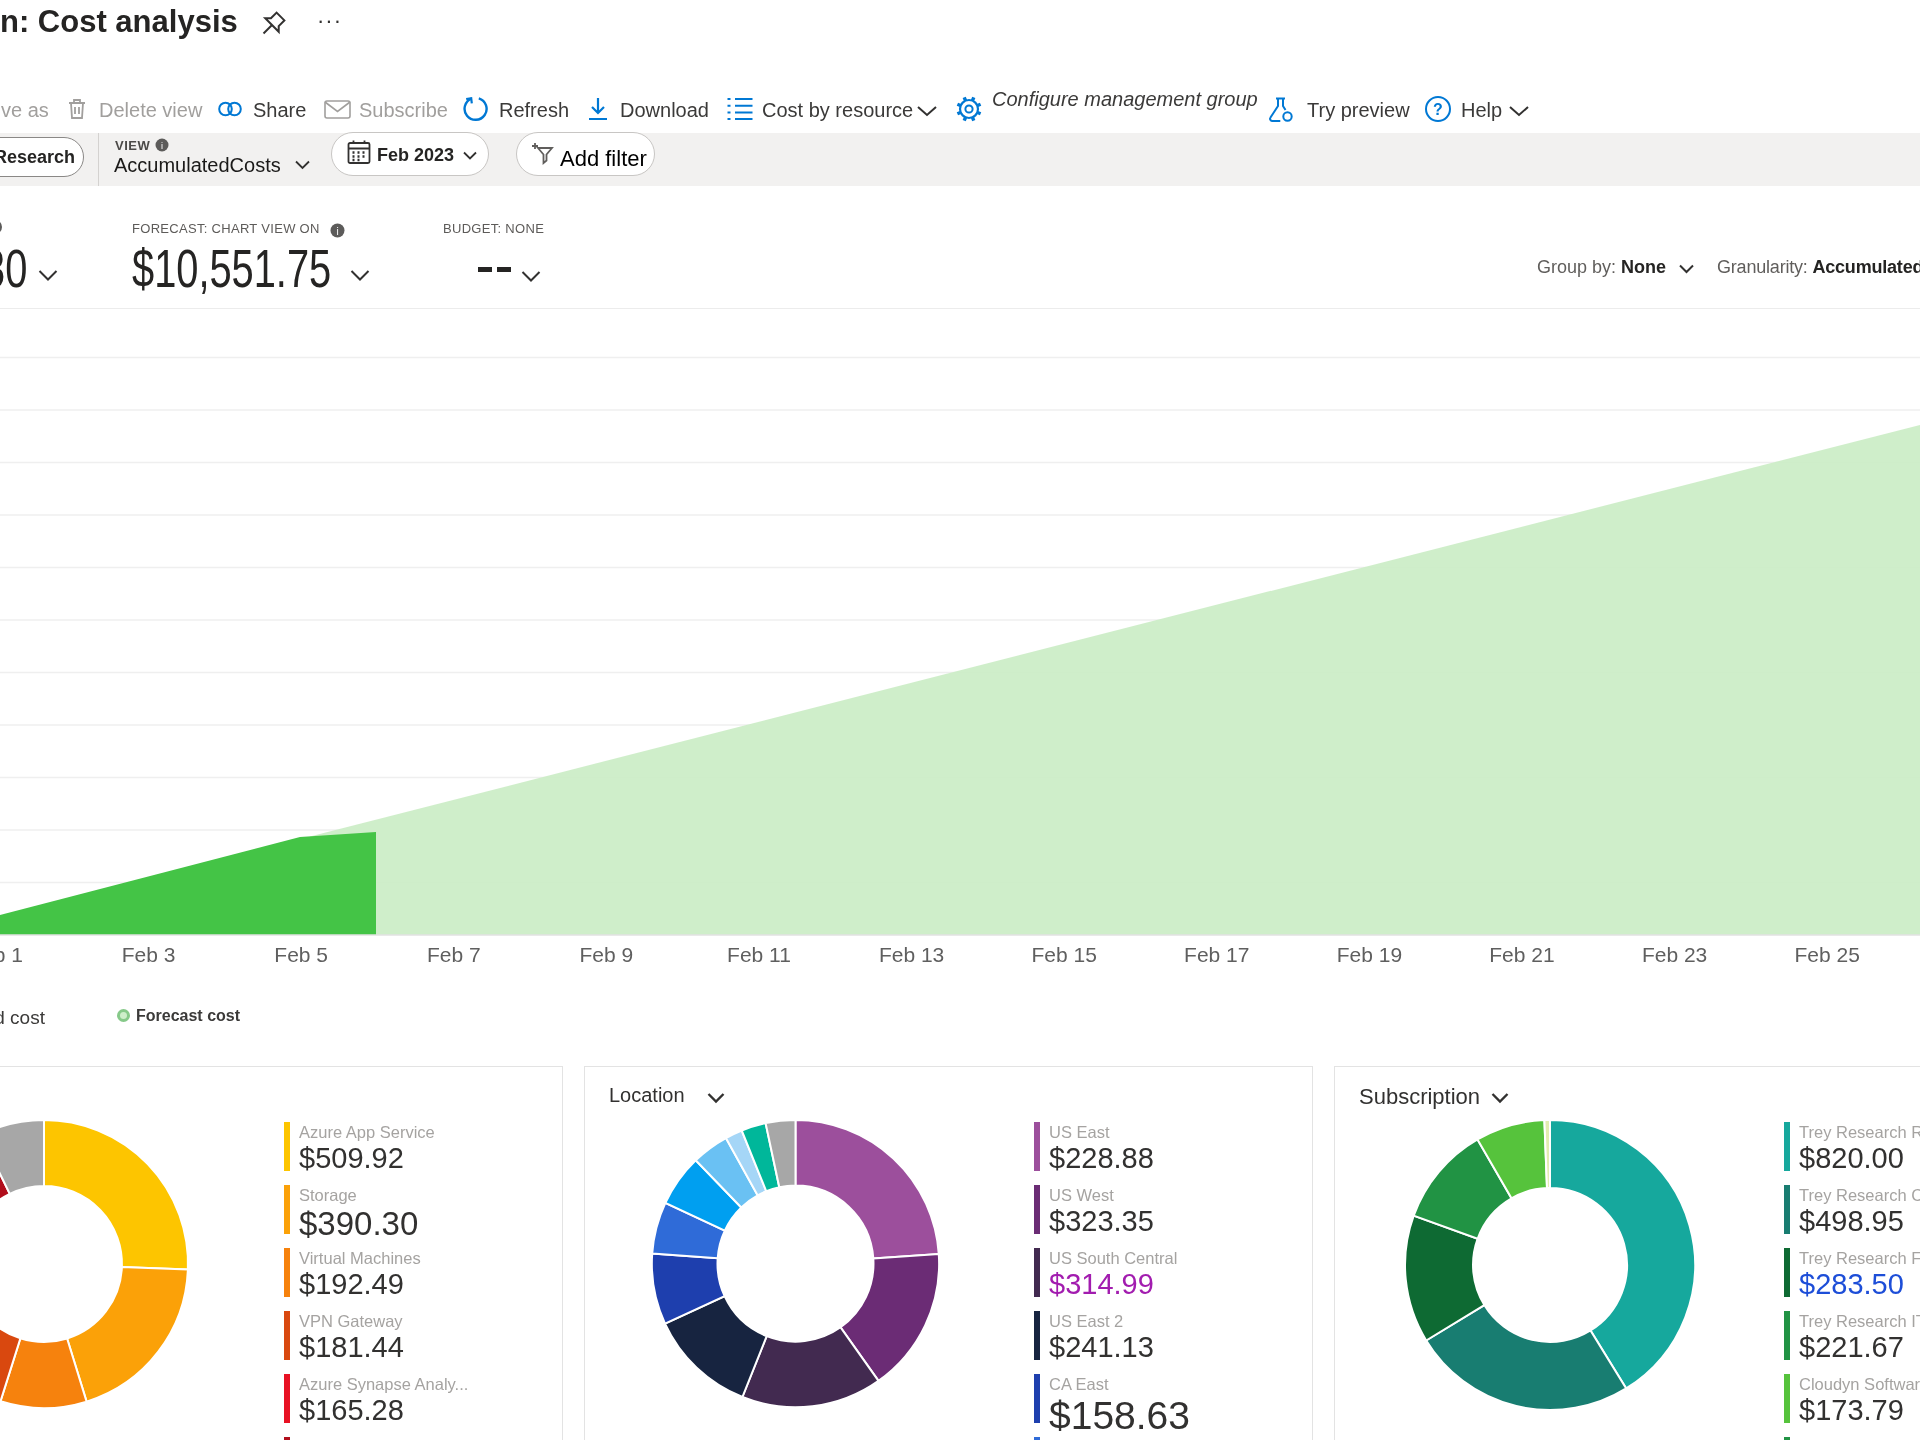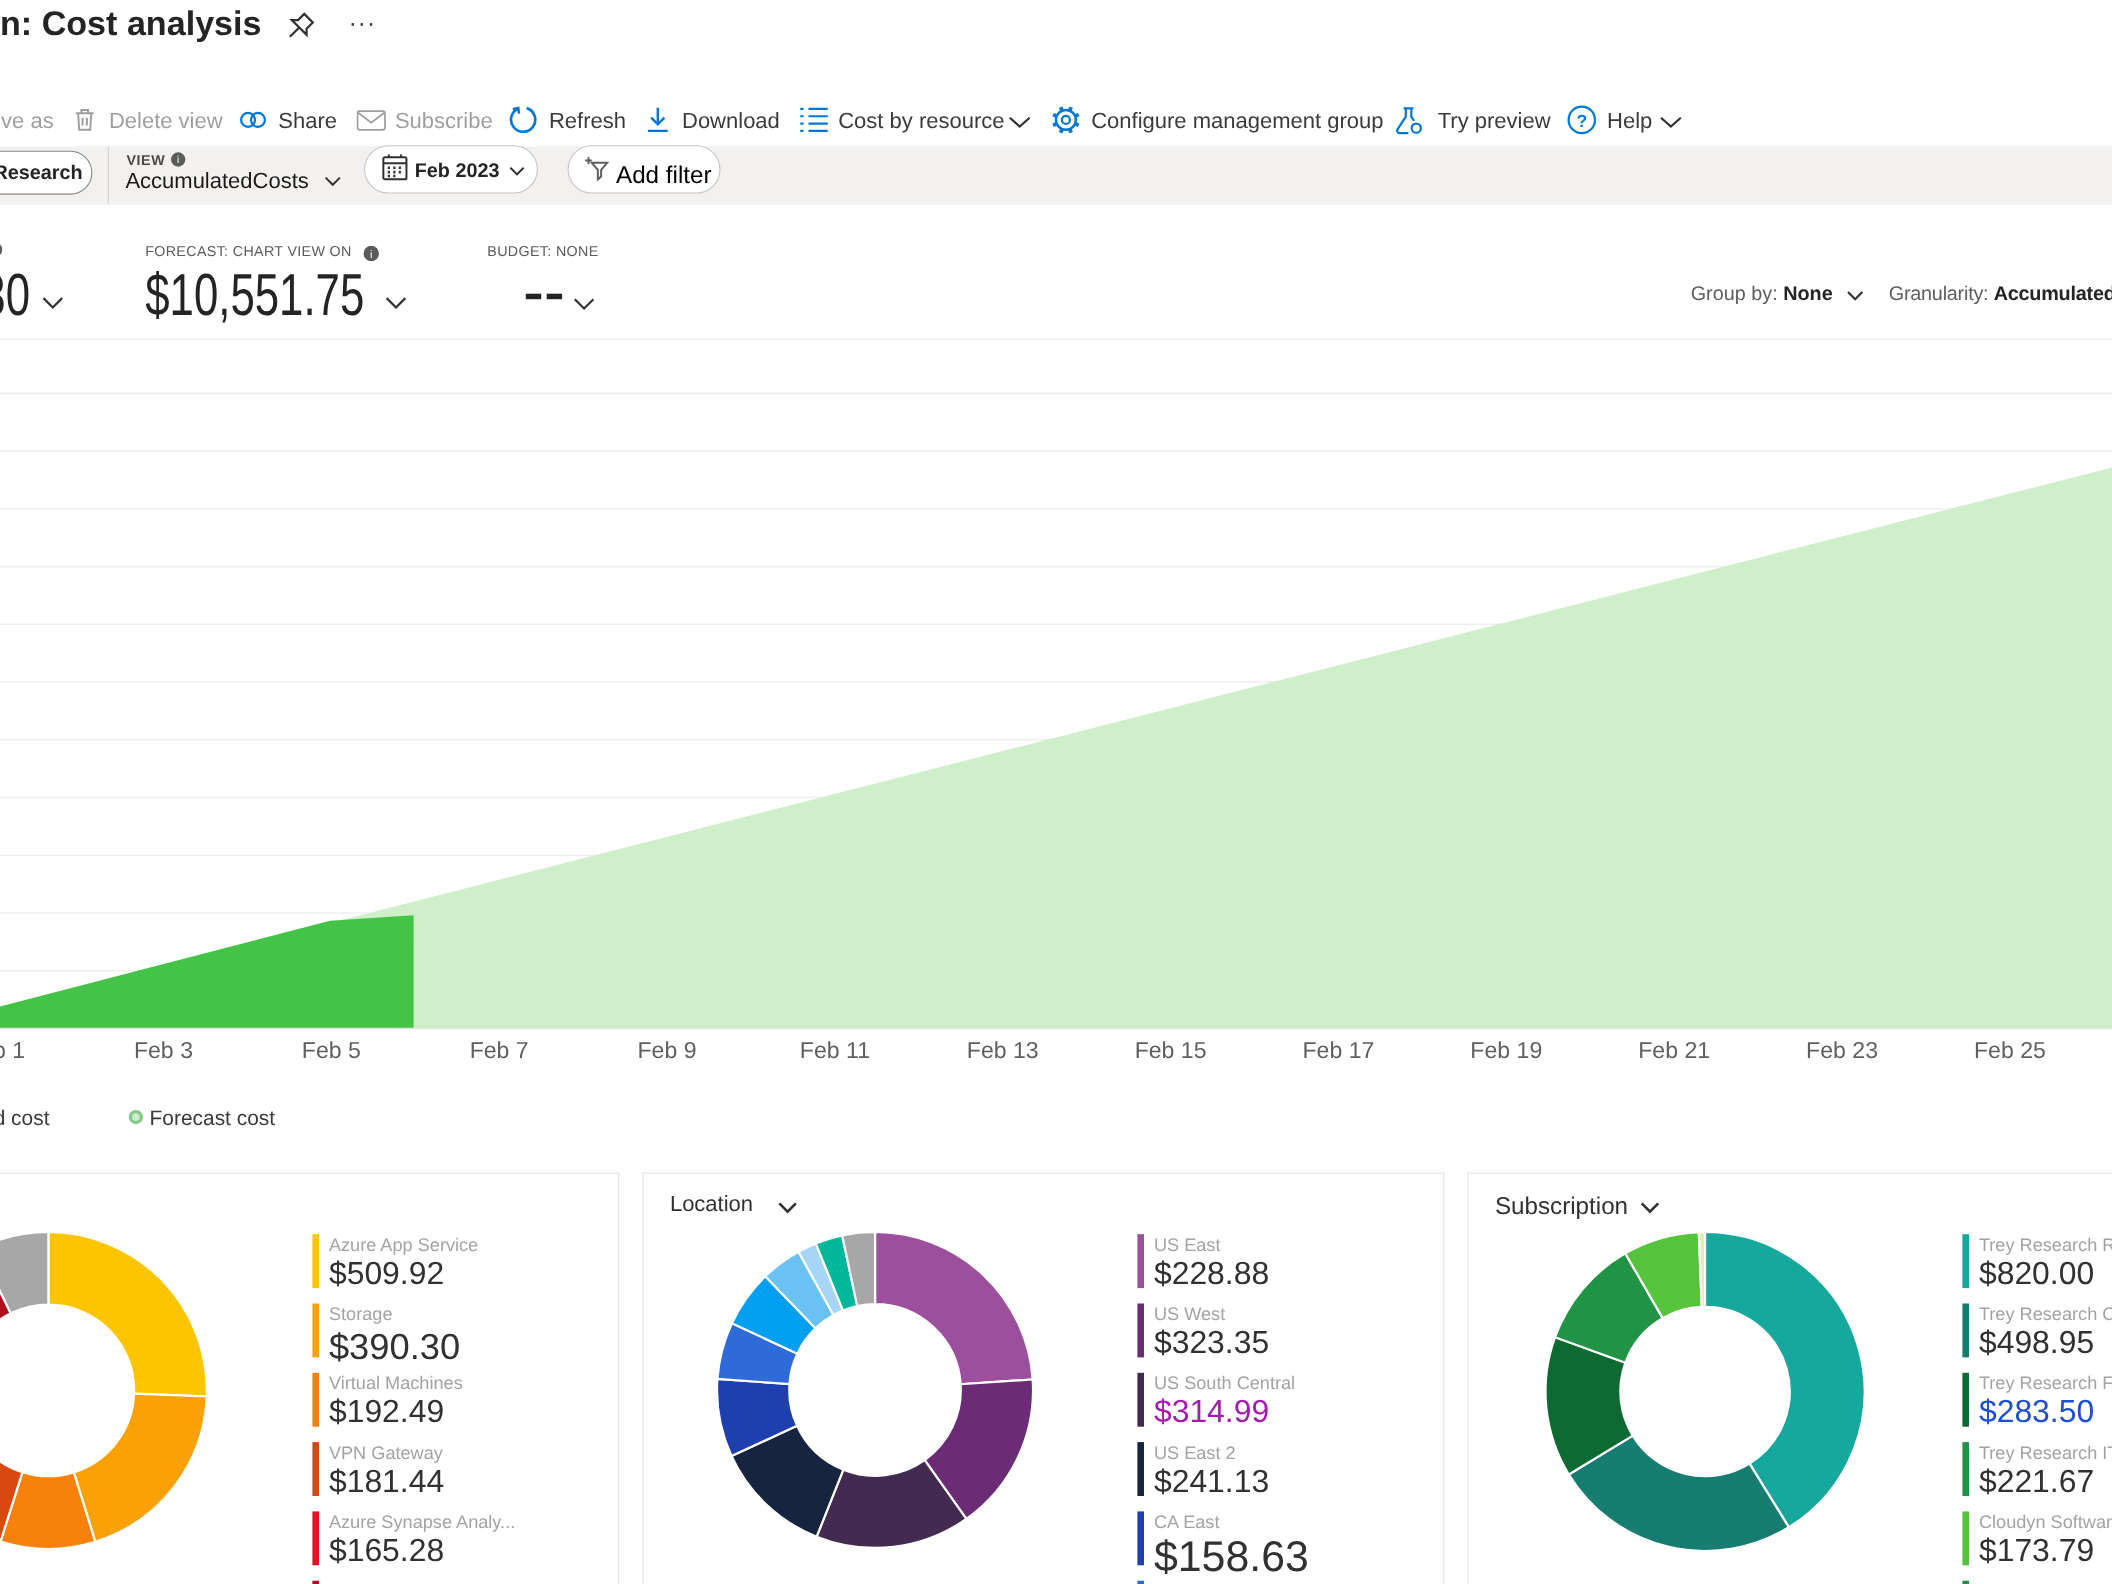--- a/index.html
+++ b/index.html
@@ -52,21 +52,21 @@
   </svg>
   <div class="abs tbtxt" style="left:762px;top:99px;">Cost by resource</div>
   <svg class="abs" style="left:916px;top:104px" width="22" height="14" viewBox="0 0 22 14" fill="none" stroke="#323130" stroke-width="2">
     <path d="M2 3 l9 8 l9 -8"></path>
   </svg>
   <svg class="abs" style="left:955px;top:95px" width="28" height="28" viewBox="0 0 28 28" fill="none" stroke="#0078d4">
     <circle cx="14" cy="14" r="9" stroke-width="2.2"></circle>
     <circle cx="14" cy="14" r="3.6" stroke-width="2"></circle>
     <path d="M17.5 5.5 L18.8 2.4 M22.5 10.5 L25.6 9.2 M22.5 17.5 L25.6 18.8 M17.5 22.5 L18.8 25.6 M10.5 22.5 L9.2 25.6 M5.5 17.5 L2.4 18.8 M5.5 10.5 L2.4 9.2 M10.5 5.5 L9.2 2.4" stroke-width="3.4"></path>
   </svg>
-  <div class="abs tbtxt" style="left:992px;top:99px;">Configure management group</div>
+  <div class="abs tbtxt" style="left:992px;top:88px;font-style:italic;">Configure management group</div>
   <svg class="abs" style="left:1266px;top:95px" width="30" height="30" viewBox="0 0 30 30" fill="none" stroke="#0078d4" stroke-width="2">
     <path d="M10 3.5 h9 M12 3.5 v7.5 l-7.5 11.5 a2.2 2.2 0 0 0 1.8 3.5 h8 M17 3.5 v7.5 l2.5 4"></path>
     <circle cx="21.5" cy="21.5" r="4.2"></circle>
   </svg>
   <div class="abs tbtxt" style="left:1307px;top:99px;">Try preview</div>
   <svg class="abs" style="left:1424px;top:95px" width="28" height="28" viewBox="0 0 28 28">
     <circle cx="14" cy="14" r="12" fill="none" stroke="#0078d4" stroke-width="2"></circle>
     <text x="14" y="20" font-size="16" font-weight="bold" fill="#0078d4" text-anchor="middle" font-family="Liberation Sans,sans-serif">?</text>
   </svg>
   <div class="abs tbtxt" style="left:1461px;top:99px;">Help</div>
@@ -169,21 +169,21 @@
     <text x="1216.8" y="662">Feb 17</text>
     <text x="1369.4" y="662">Feb 19</text>
     <text x="1522" y="662">Feb 21</text>
     <text x="1674.6" y="662">Feb 23</text>
     <text x="1827.2" y="662">Feb 25</text>
   </g>
 </svg>
 
 <div class="abs" style="left:-105px;top:1007px;font-size:19px;color:#3b3a39;">Accumulated cost</div>
 <div class="abs" style="left:117px;top:1009px;width:7px;height:7px;border-radius:50%;background:#cdeeca;border:3px solid #86c989;"></div>
-<div class="abs" style="left:136px;top:1007px;font-size:19px;color:#3b3a39;">Forecast cost</div>
+<div class="abs" style="left:136px;top:1007px;font-size:16px;color:#3b3a39;font-weight:bold;">Forecast cost</div>
 
 <div class="abs" style="left:-166px;top:1066px;width:727px;height:380px;background:#fff;border:1px solid #e3e3e3;"></div>
 <div class="abs" style="left:584px;top:1066px;width:727px;height:380px;background:#fff;border:1px solid #e3e3e3;"></div>
 <div class="abs" style="left:1334px;top:1066px;width:727px;height:380px;background:#fff;border:1px solid #e3e3e3;"></div>
 
 <div class="abs" style="left:609px;top:1084px;font-size:20px;color:#323130;">Location</div>
 <svg class="abs" style="left:706px;top:1091px" width="20" height="14" viewBox="0 0 20 14" fill="none" stroke="#323130" stroke-width="2.4">
   <path d="M2.5 3 l7.5 7.5 l7.5 -7.5"></path>
 </svg>
 <div class="abs" style="left:1359px;top:1084px;font-size:22px;color:#323130;">Subscription</div>

